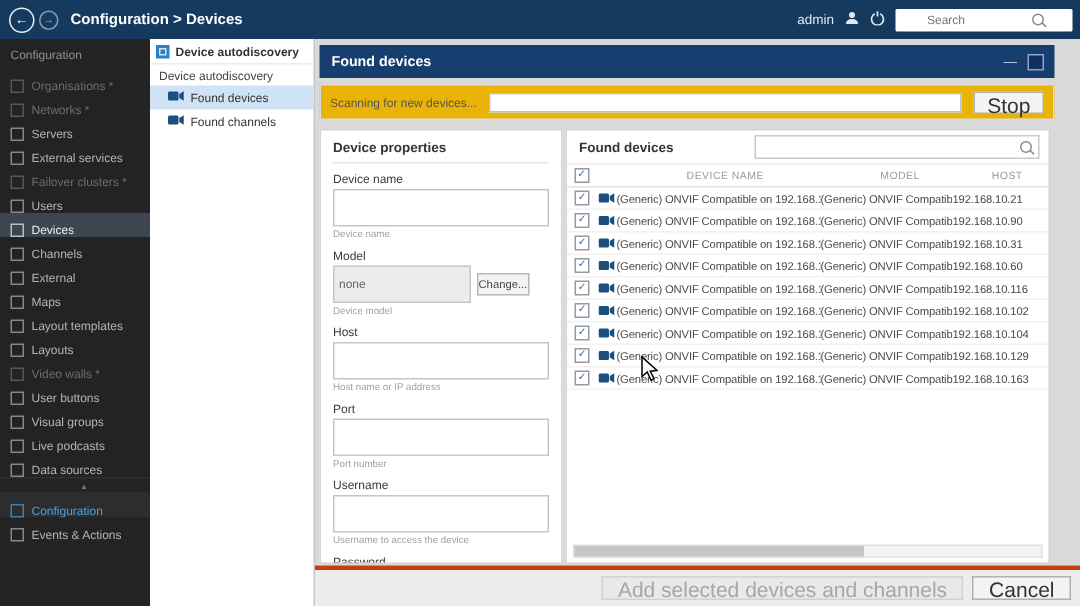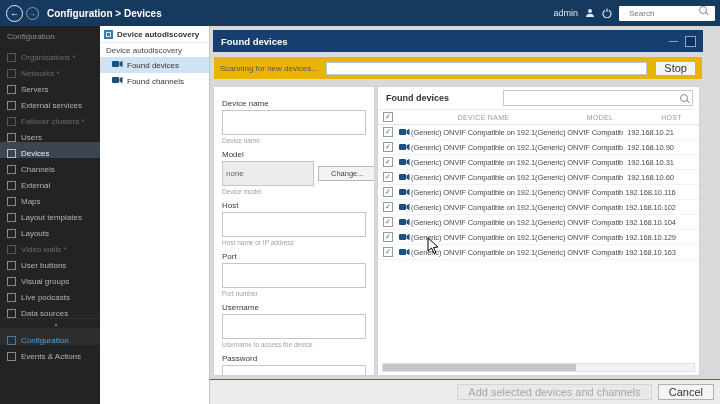--- a/index.html
+++ b/index.html
@@ -9,22 +9,22 @@
   
   .topbar{position:absolute;top:0;left:0;width:720px;height:26px;background:#16395e;
           display:flex;align-items:center;color:#fff;z-index:5}
   .circle-btn{width:15px;height:15px;border:1px solid #e8eef6;border-radius:50%;
               display:flex;align-items:center;justify-content:center;font-size:9px;
               color:#fff;margin-left:6px;flex:none;cursor:pointer}
   .circle-btn.fwd{width:11px;height:11px;font-size:7px;opacity:.55;margin-left:3px}
   .tb-title{font-size:10px;font-weight:bold;margin-left:8px;white-space:nowrap}
   .tb-right{margin-left:auto;display:flex;align-items:center;gap:7px;padding-right:5px}
   .tb-user{font-size:9px;color:#dfe7f0}
-  .tb-search{width:80px;height:15px;background:#fff;display:flex;
-             padding:0 8px;border-radius:1px}
+  .tb-search{width:80px;height:15px;background:#fff;display:flex;align-items:center;
+             padding:0 19px;border-radius:1px}
   .tb-search input{border:none;outline:none;flex:1;min-width:0;font-size:8px;
                    font-family:inherit;color:#555;background:transparent}
   .mag{width:6px;height:6px;border:1px solid #8a8a8a;border-radius:50%;position:relative;flex:none}
   .mag::after{content:"";position:absolute;width:4px;height:1px;background:#8a8a8a;
               transform:rotate(45deg);right:-3px;bottom:-1px}
   
   .sidebar{position:absolute;top:26px;left:0;width:112px;bottom:0;background:#232323;
            font-size:8px;color:#b4b4b4;overflow:hidden}
   .sb-header{padding:6px 7px 5px;color:#8f8f8f}
   .sb-item{display:flex;align-items:flex-end;gap:5px;height:16px;padding-left:7px;cursor:pointer}
@@ -54,66 +54,66 @@
   .min-icon{color:#c9d6ea;font-size:9px;line-height:9px;cursor:pointer}
   .dock-icon{width:9px;height:9px;border:1px solid #8fa6c8;background:#0f2f5c;cursor:pointer}
   .scan-strip{position:absolute;top:30px;left:3px;width:490px;height:24px;background:#eab308;
               border:1px solid #dcdcdc;box-sizing:border-box;display:flex;align-items:center;
               padding:0 6px;font-size:8px;color:#555}
   .scan-text{white-space:nowrap}
   .prog-track{flex:1;height:11px;border:1px solid #b9c6d2;background:#fff;margin:0 8px;position:relative}
   .prog-fill{height:100%;background:#1f6cc0}
   .prog-label{position:absolute;left:0;right:0;top:0;text-align:center;font-size:7px;
               color:#fff;line-height:11px}
-  .btn{height:16px;font-size:11px;padding:0 10px;border:1px solid #b0b0b0;background:#f4f4f4;
+  .btn{height:16px;font-size:14px;padding:0 10px;border:1px solid #b0b0b0;background:#f4f4f4;
        color:#333;font-family:inherit;cursor:pointer}
   .btn.small{height:15px;padding:0 8px}
   .btn.disabled{color:#a6a6a6;background:#e9e9e9;border-color:#d2d2d2;cursor:default}
   
   .props{position:absolute;top:60px;left:3px;width:162px;height:290px;background:#fff;
          border:1px solid #d3d3d3;box-sizing:border-box;padding:6px 8px;overflow:hidden}
   .sec-title{font-size:9px;font-weight:bold;color:#333;padding-bottom:5px;border-bottom:1px solid #e6e6e6}
   .fld-label{font-size:8px;color:#3a3a3a;margin:6px 0 2px}
   .txt-input{width:100%;height:25px;border:1px solid #c6c6c6;background:#fff;font-size:8px;
              padding:0 3px;box-sizing:border-box;font-family:inherit;color:#444;outline:none}
   .txt-input.ro{background:#ececec;color:#666}
   .hint{font-size:6.5px;color:#a2a2a2;margin-top:2px}
   .model-row{display:flex;gap:4px;align-items:center}
   .model-row .txt-input{width:92px;flex:none}
-  .chg-btn{height:15px;font-size:7.5px;padding:0 12px;border:1px solid #b9b9b9;background:#f3f3f3;
+  .chg-btn{height:15px;font-size:7.5px;padding:0 0;border:1px solid #b9b9b9;background:#f3f3f3;
            color:#444;font-family:inherit;cursor:pointer}
   
   .found{position:absolute;top:60px;left:167px;width:323px;height:290px;background:#fff;
          border:1px solid #d3d3d3;box-sizing:border-box;overflow:hidden}
   .found-head{display:flex;align-items:center;height:22px;border-bottom:1px solid #ececec}
   .found-title{font-size:9px;font-weight:bold;color:#333;padding-left:8px}
   .found-search{margin-left:auto;margin-right:6px;width:180px;height:14px;border:1px solid #c9c9c9;
                 background:#fff;display:flex;align-items:center;padding:0 4px}
   .found-search input{border:none;outline:none;flex:1;min-width:0;font-size:8px;font-family:inherit}
   .t-head{display:flex;align-items:center;height:14px;border-bottom:1px solid #e3e3e3;
           color:#9a9a9a;font-size:7px;letter-spacing:.3px}
   .t-row{display:flex;align-items:center;height:14px;border-bottom:1px solid #f2f2f2;
          font-size:7.5px;letter-spacing:-0.1px;color:#4a4a4a;cursor:pointer}
   .t-chk{width:20px;flex:none;display:flex;justify-content:center}
   .t-ico{width:13px;flex:none;display:flex;justify-content:center}
   .t-name{flex:1;min-width:0;white-space:nowrap;overflow:hidden}
   .t-model{width:88px;flex:none;white-space:nowrap;overflow:hidden}
-  .t-host{width:55px;flex:none;text-align:center;padding-right:21px;white-space:nowrap}
+  .t-host{width:55px;flex:none;text-align:left;padding-right:9px;white-space:nowrap}
   .h-name{flex:1;text-align:center}
   .h-model{width:88px;flex:none;text-align:center}
   .h-host{width:55px;flex:none;text-align:center}
   .chk{width:8px;height:8px;border:1px solid #9a9a9a;background:#fff;font-size:7px;
        line-height:8px;color:#1f6cc0;text-align:center;box-sizing:content-box}
   .chk.checked::after{content:"\2713"}
   .hscroll{position:absolute;left:4px;right:4px;bottom:3px;height:7px;background:#f3f3f3;
            border:1px solid #e0e0e0}
   .hthumb{height:100%;width:62%;background:#c6c6c6;cursor:pointer}
   
   .footer{position:absolute;left:0;right:0;bottom:0;height:24px;background:#ececec;
-          border-top:1px solid #c2410c;display:flex;align-items:center;
+          border-top:3px solid #c2410c;display:flex;align-items:center;
           justify-content:flex-end;gap:6px;padding-right:6px}
   
   .cursor{position:absolute;left:427px;top:237px;z-index:20;pointer-events:none}
 </style>
 </head>
 <body>
 
 <div class="topbar">
   <div class="circle-btn">←</div>
   <div class="circle-btn fwd">→</div>
@@ -261,20 +261,21 @@
   <div class="scan-strip">
     <span class="scan-text">Scanning for new devices...</span>
     <span class="prog-track">
       <span class="prog-fill" style="width: 66%;"></span>
       <span class="prog-label">66%</span>
     </span>
     <button class="btn small">Stop</button>
   </div>
 
   <div class="props">
+    <div class="sec-title">Device properties</div>
 
     <div class="fld-label">Device name</div>
     <input class="txt-input" style="">
     <div class="hint">Device name</div>
 
     <div class="fld-label">Model</div>
     <div class="model-row">
       <input class="txt-input ro" readonly="" value="none" style="">
       <button class="chg-btn">Change...</button>
     </div>

